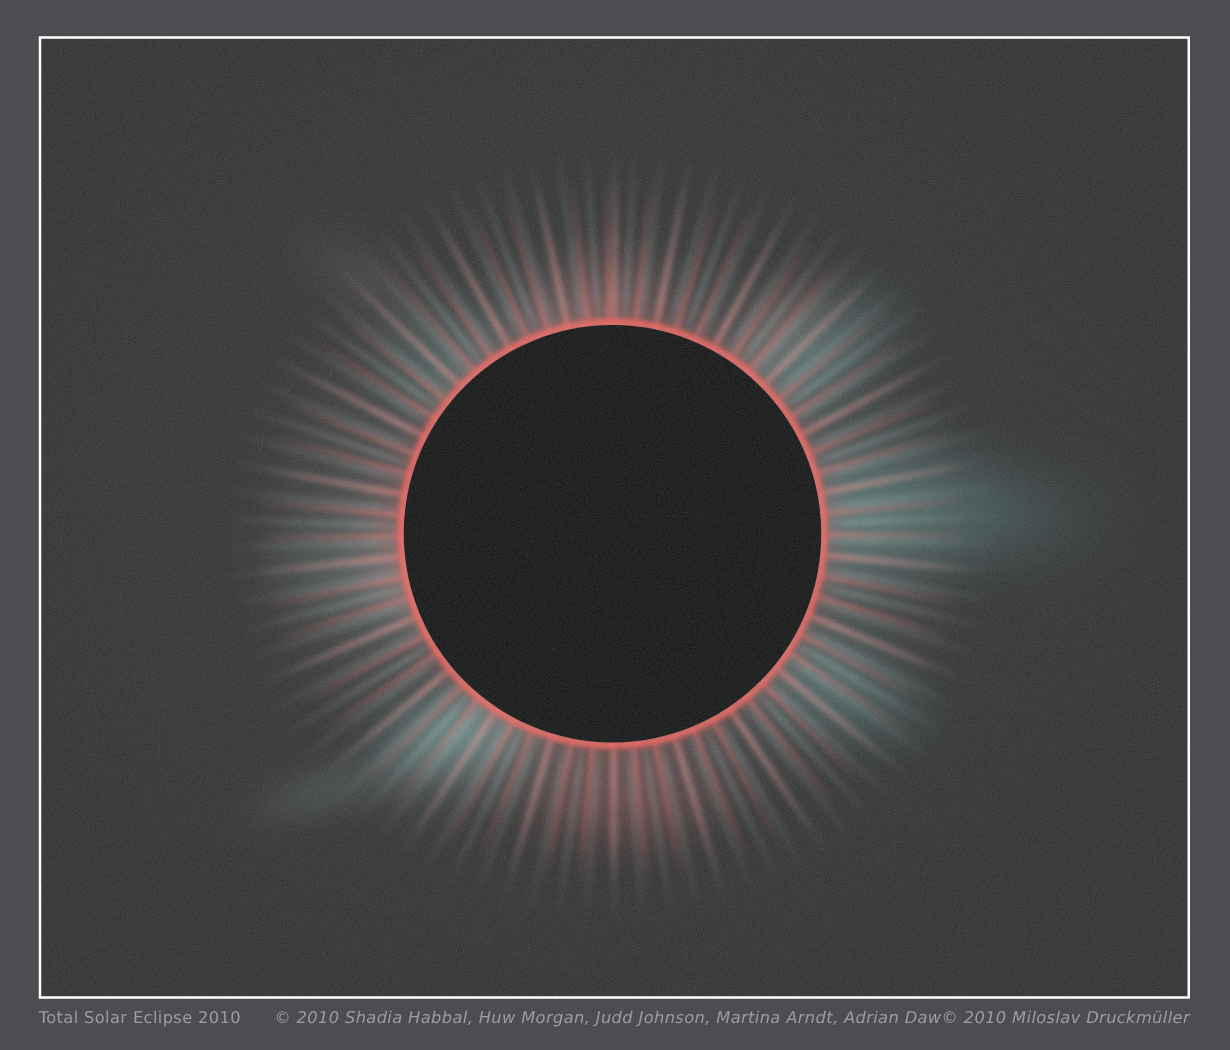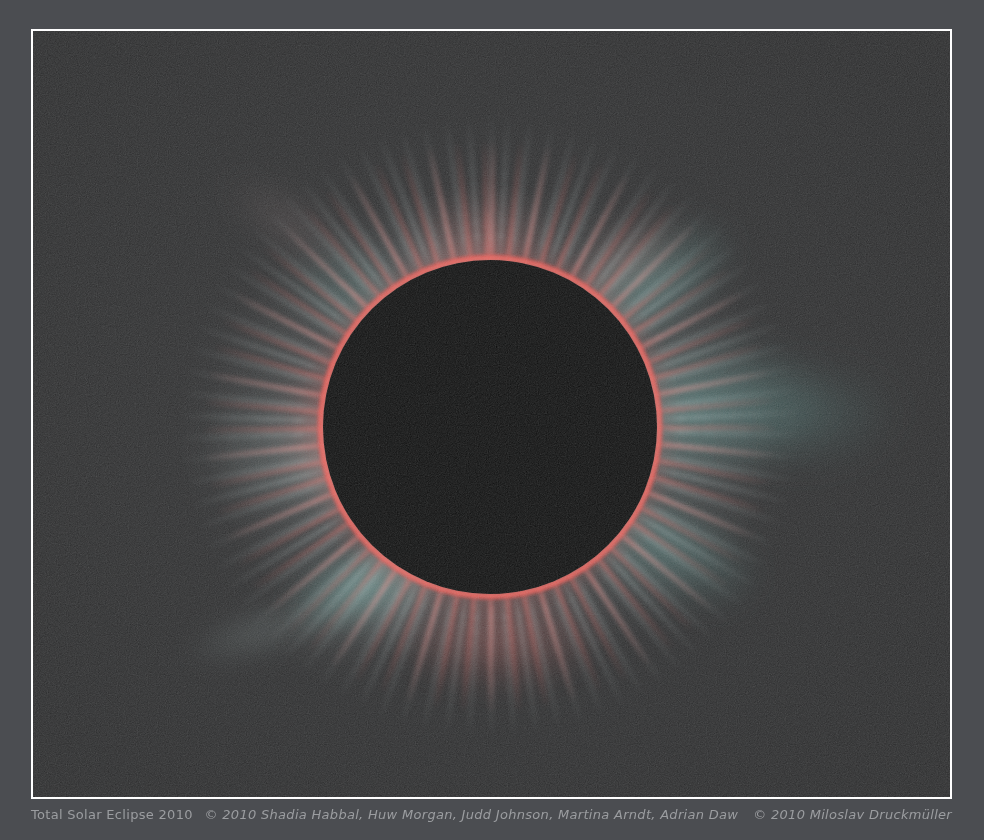--- a/index.html
+++ b/index.html
@@ -68,21 +68,21 @@
 
   .grain{left:0;top:0;width:100%;height:100%;pointer-events:none;}
 
   
   .caption{
     position:absolute;left:31px;top:807px;width:921px;
     display:flex;justify-content:space-between;align-items:center;
     color:#9b9da0;font-size:13px;letter-spacing:0.3px;
     white-space:nowrap;
   }
-  .cap-right{display:flex;gap:15px;}
+  .cap-right{display:flex;}
   .cap-right em{font-style:italic;}
 </style>
 </head>
 <body>
 
 <div class="stage">
 
   <figure class="photo">
 
     <div class="base-glow2"></div>

